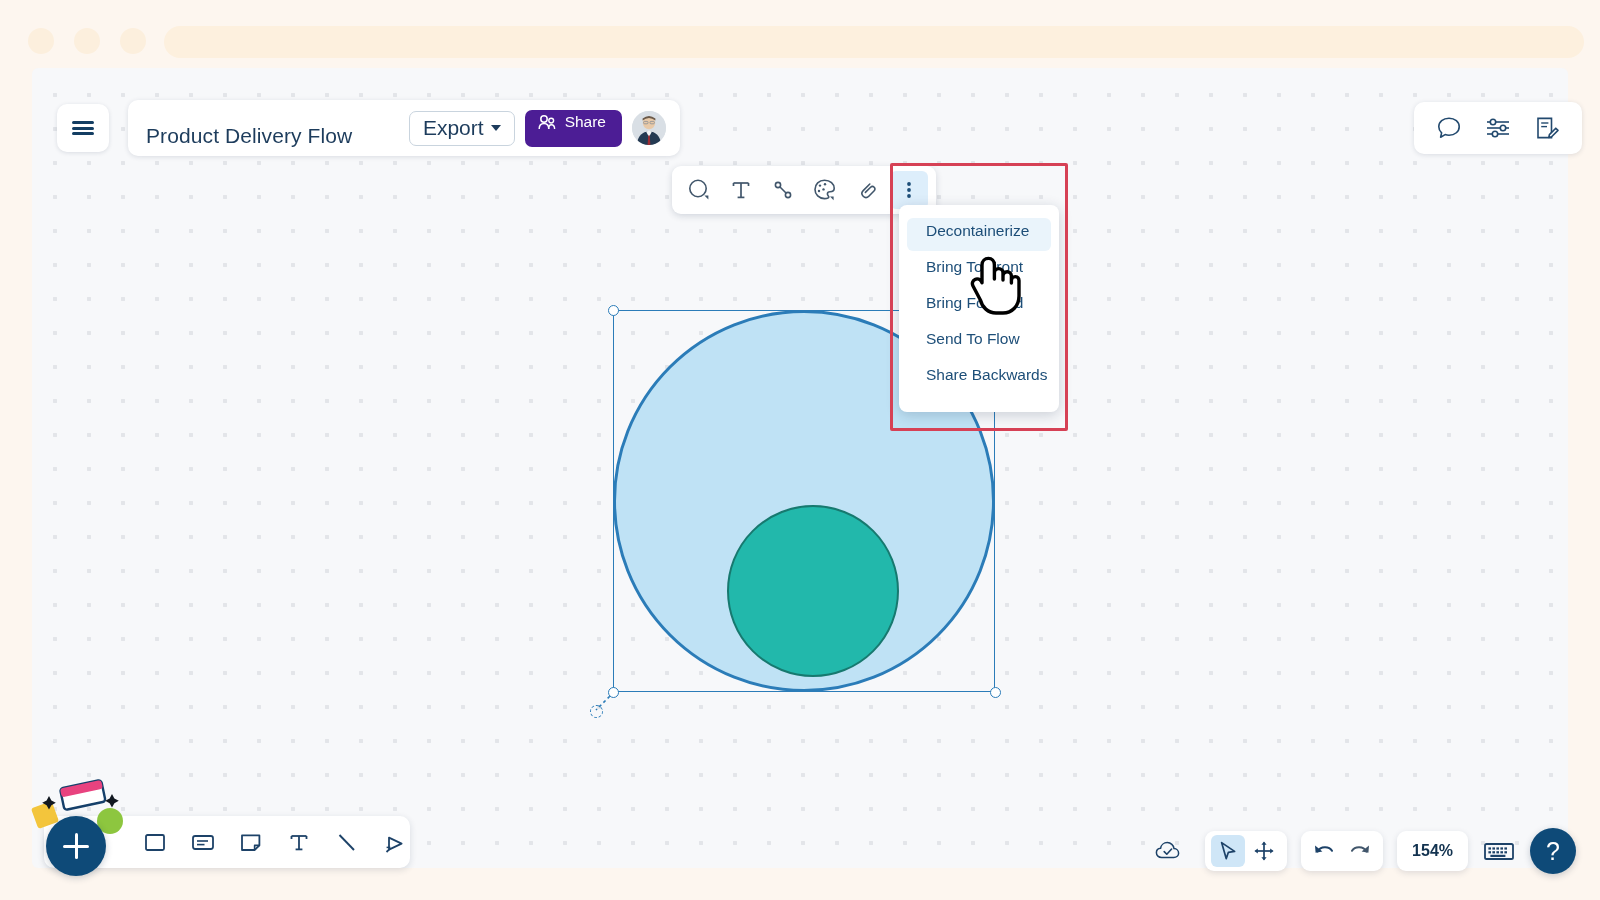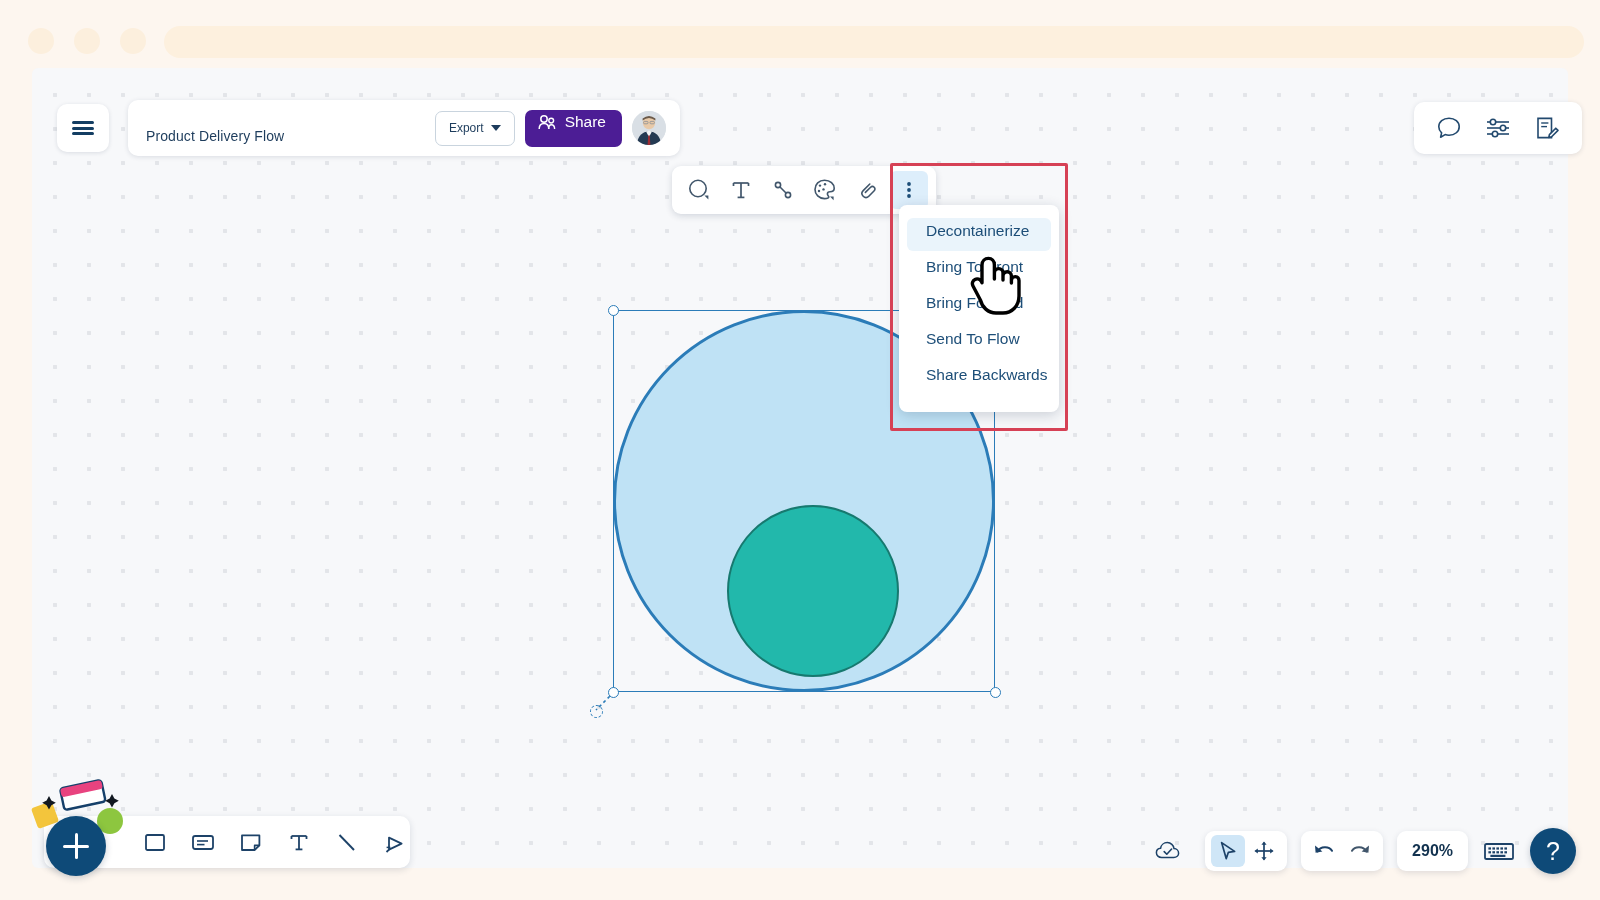--- a/index.html
+++ b/index.html
@@ -85,33 +85,33 @@
     background: #ffffff;
     border-radius: 10px;
     box-shadow: 0 1px 5px rgba(20,40,70,.13);
     display: flex;
     align-items: center;
     padding: 0 14px 0 18px;
     gap: 10px;
   }
   .doc-title {
     flex: 1;
-    font-size: 14px;
+    font-size: 21px;
     color: #1d3c5c;
     letter-spacing: .1px;
     white-space: nowrap;
     margin-top: 16px;
   }
   .export-btn {
     border: 1px solid #c9d4de;
     border-radius: 7px;
     height: 35px;
     padding: 0 13px;
     display: flex; align-items: center; gap: 7px;
-    font-size: 12px;
+    font-size: 21px;
     color: #1d3c5c;
     background: #fff;
     cursor: pointer;
     white-space: nowrap;
   }
   .caret-down {
     width: 0; height: 0;
     border-left: 5px solid transparent;
     border-right: 5px solid transparent;
     border-top: 6px solid #1d3c5c;
@@ -612,21 +612,21 @@
         </svg>
       </div>
       <div class="pill-btn">
         <svg width="26" height="24" viewBox="0 0 26 24">
           <path d="M19.5 12.4 C16.5 7 8 6.8 5 11.8" fill="none" stroke="#41566b" stroke-width="2" stroke-linecap="round"></path>
           <path d="M22 6.6 L21.4 13.8 L14.6 12.4 Z" fill="#41566b"></path>
         </svg>
       </div>
     </div>
 
-    <div class="zoom-pill">290%</div>
+    <div class="zoom-pill">154%</div>
 
     <div class="kbd-btn">
       <svg width="34" height="26" viewBox="0 0 34 26">
         <rect x="3" y="6" width="28" height="15" rx="1.6" fill="none" stroke="#1d4268" stroke-width="1.8"></rect>
         <g fill="#1d4268">
           <rect x="6.4" y="9.4" width="2.6" height="2.2"></rect>
           <rect x="10.4" y="9.4" width="2.6" height="2.2"></rect>
           <rect x="14.4" y="9.4" width="2.6" height="2.2"></rect>
           <rect x="18.4" y="9.4" width="2.6" height="2.2"></rect>
           <rect x="22.4" y="9.4" width="2.6" height="2.2"></rect>

